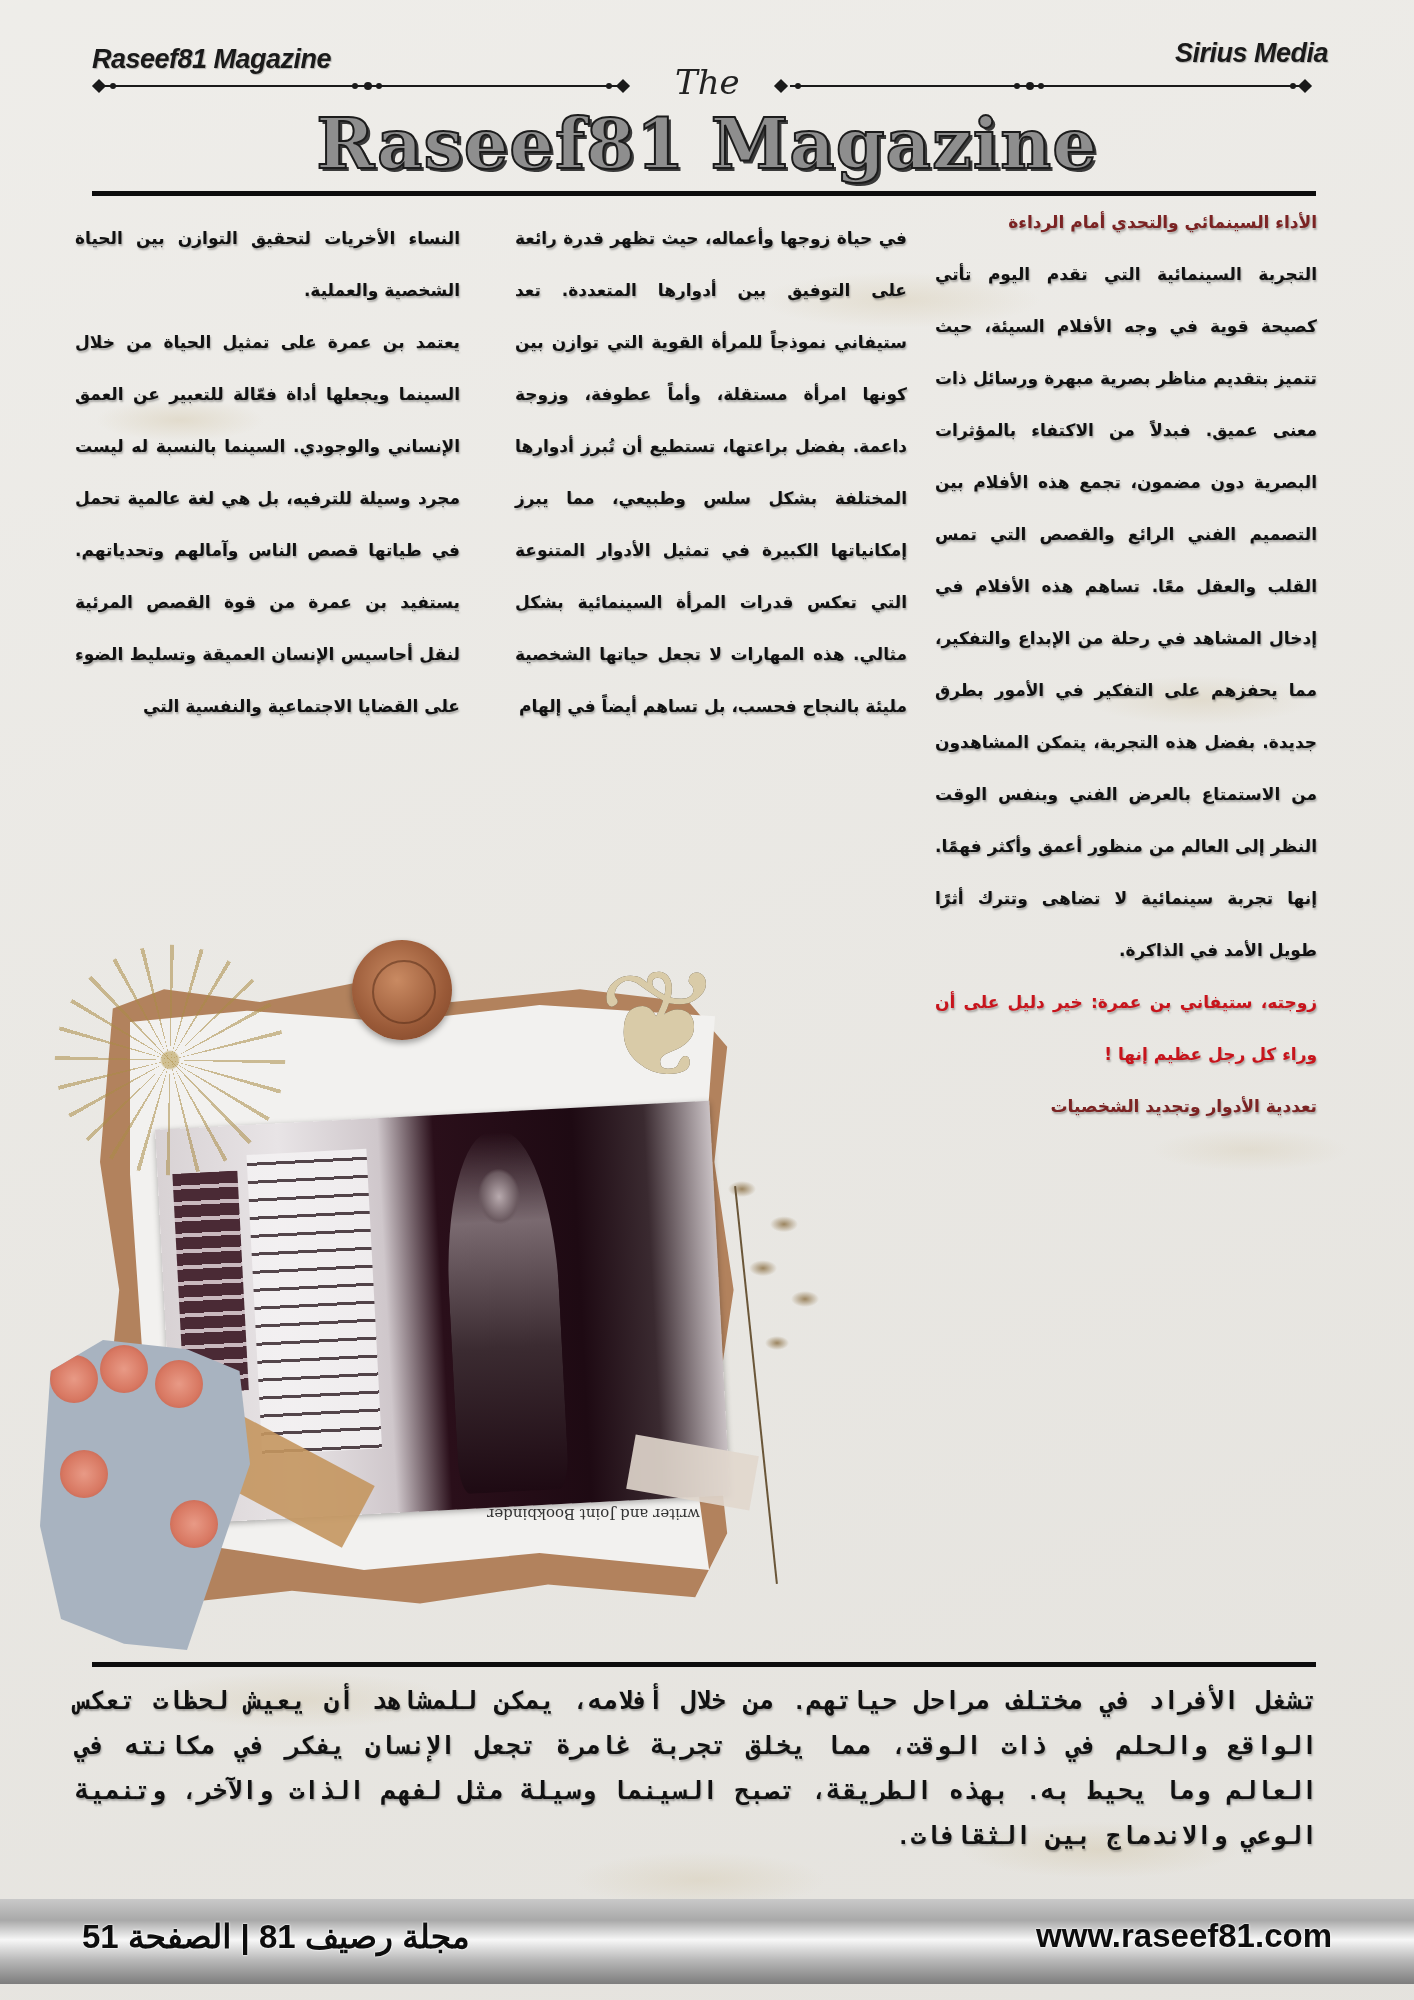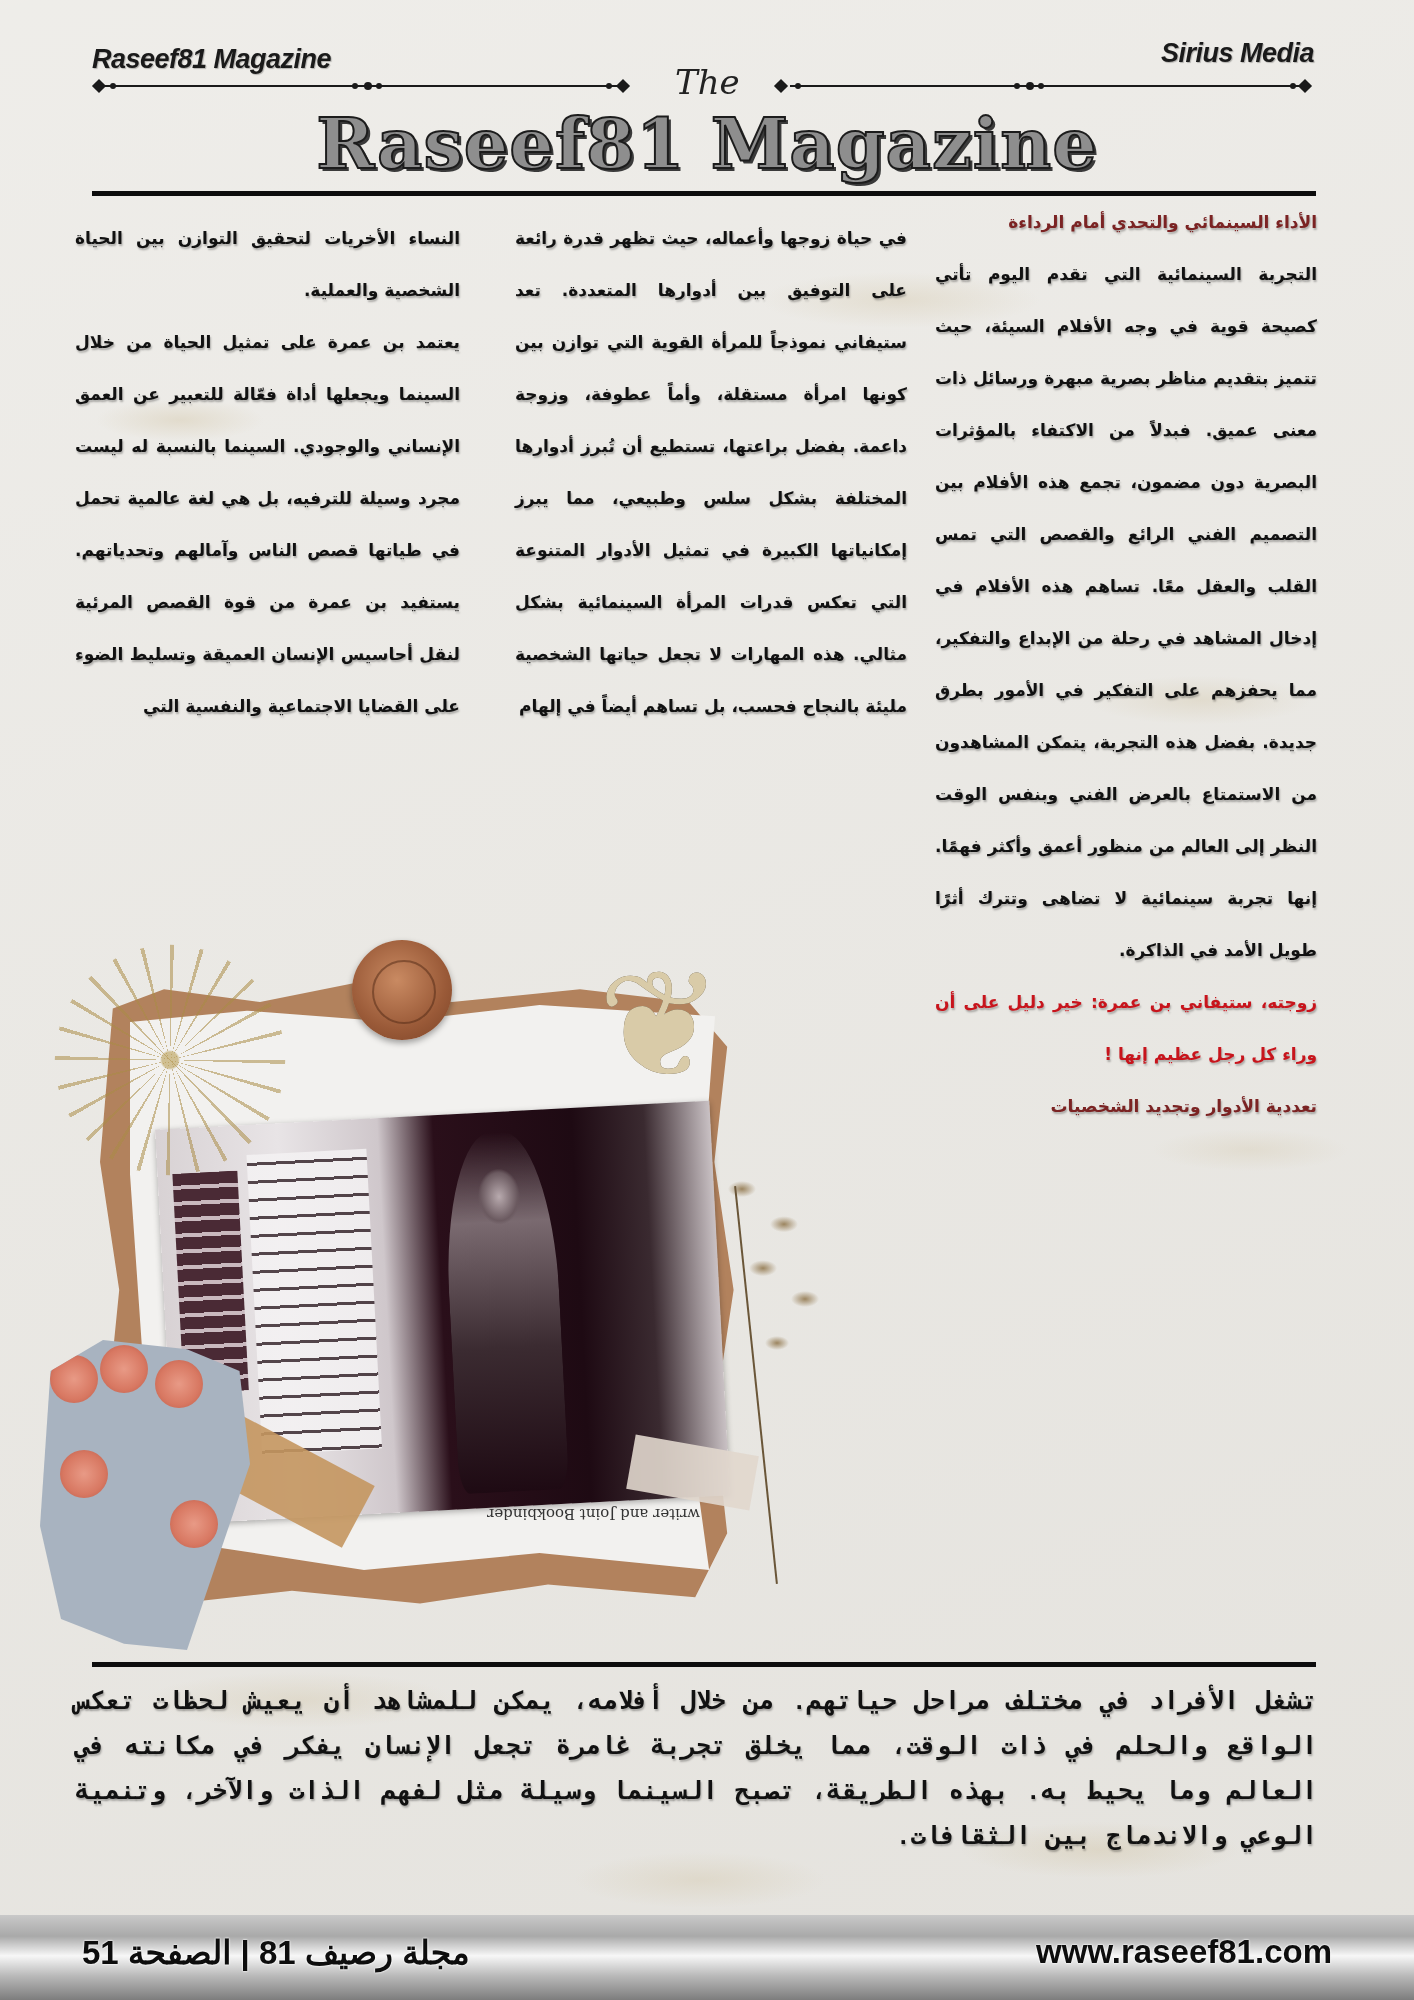--- a/index.html
+++ b/index.html
@@ -22,21 +22,21 @@
       linear-gradient(160deg, rgba(255,255,255,0.25), rgba(0,0,0,0.02));
   }
 
   
   .top-left, .top-right {
     position: absolute; top: 44px; font-family: "Liberation Sans", sans-serif;
     font-weight: bold; font-style: italic; font-size: 27px; color: #1a1a1a;
     letter-spacing: -0.5px; text-shadow: 1px 1px 1px rgba(0,0,0,0.25);
   }
   .top-left { left: 92px; }
-  .top-right { right: 100px; top: 38px; text-align: right; }
+  .top-right { right: 86px; top: 38px; text-align: right; }
   .orn-line {
     position: absolute; top: 85px; height: 2px; background: #1a1a1a;
   }
   .orn-line.l { left: 100px; width: 520px; }
   .orn-line.r { left: 790px; width: 510px; }
   .diamond {
     position: absolute; width: 10px; height: 10px; background: #1a1a1a;
     transform: rotate(45deg);
   }
   .dot { position: absolute; width: 6px; height: 6px; border-radius: 50%; background: #1a1a1a; }
@@ -71,21 +71,21 @@
   
   .bottom-para {
     position: absolute; left: 75px; width: 1242px; top: 1680px; direction: rtl;
     text-align: justify; text-align-last: right;
     font-family: Liberation Mono, monospace; font-weight: bold; font-size: 25px; line-height: 45px;
     text-shadow: 1px 2px 2px rgba(0,0,0,0.28); margin: 0;
   }
 
   
   .footer {
-    position: absolute; left: 0; right: 0; bottom: 0; height: 85px;
+    position: absolute; left: 0; right: 0; bottom: 16px; height: 85px;
     background: linear-gradient(to bottom, #c9c9c9 0%, #a9a9a9 25%, #f7f7f7 48%, #b8b8b8 72%, #7d7d7d 100%);
   }
   .footer-left, .footer-right {
     position: absolute; top: 18px; font-family: "Liberation Sans", sans-serif;
     font-weight: bold; font-size: 33px; color: #0d0d0d;
     text-shadow: 0 0 2px #fff, 0 0 2px #fff;
   }
   .footer-left { left: 82px; direction: rtl; unicode-bidi: plaintext; }
   .footer-right { right: 82px; }
 

